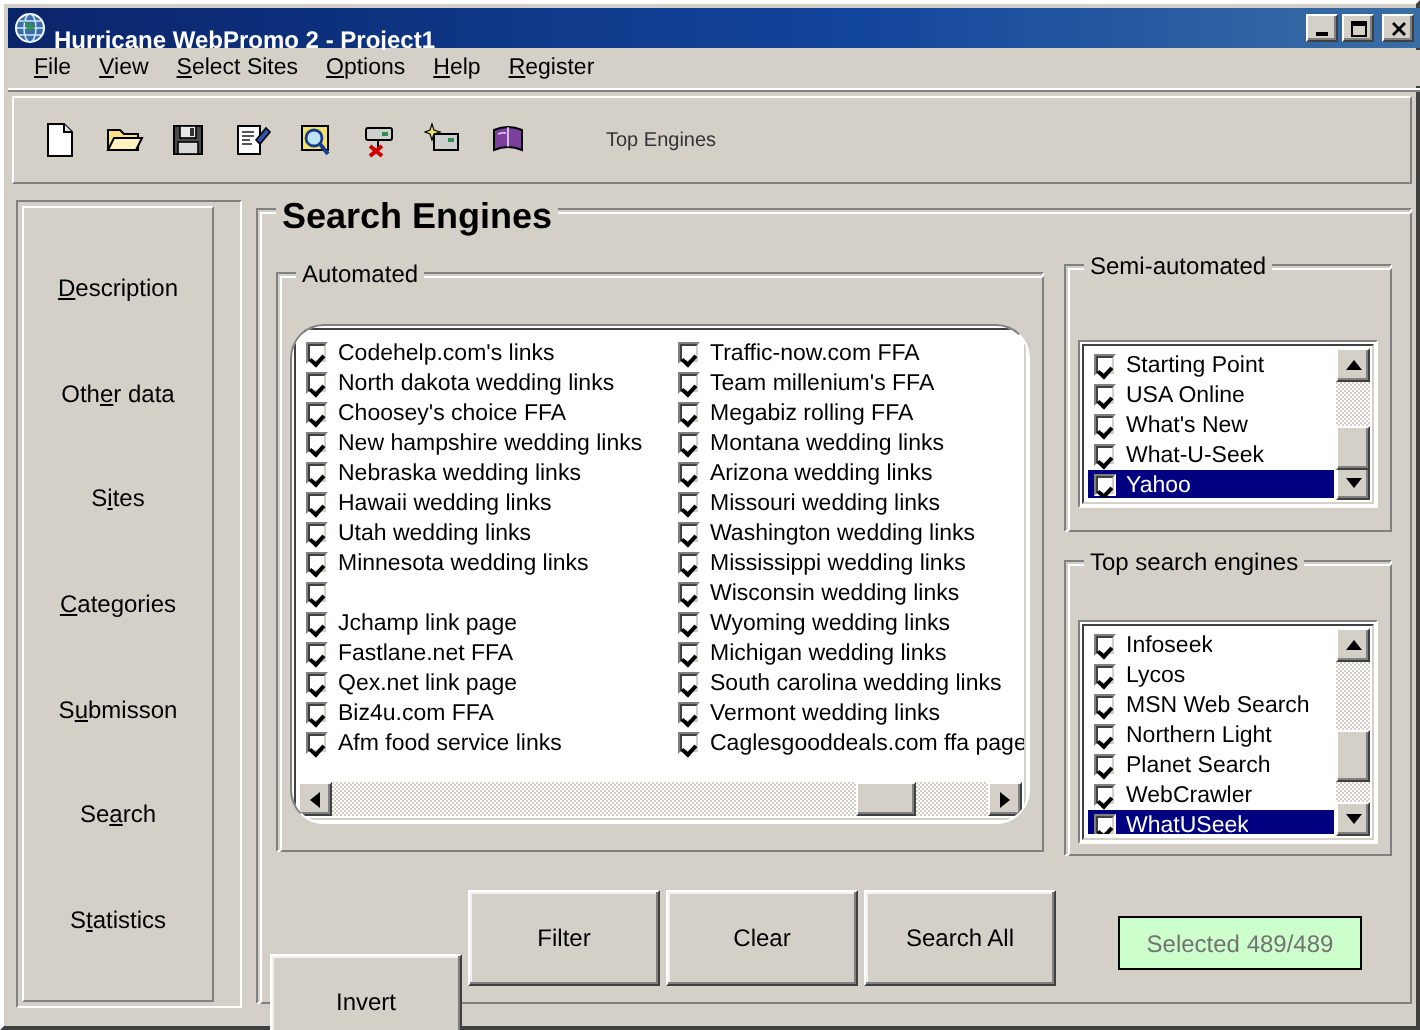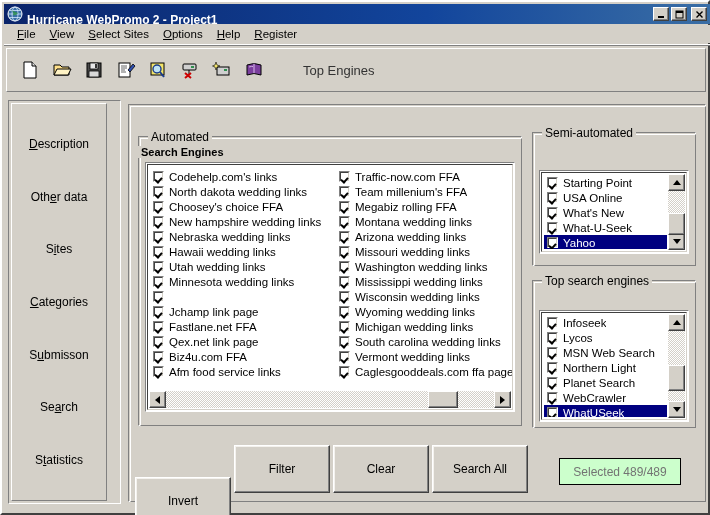--- a/index.html
+++ b/index.html
@@ -67,21 +67,21 @@
     border-top:1px solid #ffffff;border-left:1px solid #ffffff;
     border-right:1px solid #808080;border-bottom:1px solid #808080;
     box-sizing:border-box;display:flex;align-items:center;
   }
   .tool{
     width:26px;height:26px;margin-left:6px;
     display:flex;align-items:center;justify-content:center;
     flex:0 0 auto;
   }
   .tool:first-child{margin-left:10px;}
-  .tool-label{margin-left:36px;font-size:13px;color:#333;}
+  .tool-label{margin-left:36px;font-size:10px;color:#333;}
   
   .sidebar-outer{
     position:absolute;left:6px;top:98px;width:113px;height:404px;
     background:#d4d0c8;
     border-top:1px solid #808080;border-left:1px solid #808080;
     border-right:1px solid #ffffff;border-bottom:1px solid #ffffff;
     box-sizing:border-box;
   }
   .sidebar{
     position:absolute;left:2px;top:2px;width:96px;height:398px;
@@ -106,38 +106,38 @@
     content:"";position:absolute;left:1px;top:1px;right:-1px;bottom:-1px;
     border:1px solid #808080;
     border-top-color:#ffffff;border-left-color:#ffffff;
     pointer-events:none;
   }
   .group-title{
     position:absolute;top:-7px;left:9px;background:#d4d0c8;
     padding:0 3px;font-size:12px;z-index:3;white-space:nowrap;
   }
   #grp-search{left:126px;top:102px;width:578px;height:398px;}
-  #grp-search>.group-title{font-weight:bold;font-size:11px;margin-top:48px;}
+  #grp-search>.group-title{font-weight:bold;font-size:18px;}
   #grp-auto{left:136px;top:134px;width:384px;height:290px;}
   #grp-semi{left:530px;top:130px;width:164px;height:134px;}
   #grp-top{left:530px;top:278px;width:164px;height:148px;}
   
   .listbox{
     position:absolute;background:#ffffff;box-sizing:border-box;
     border:1px solid #808080;
     border-right-color:#ffffff;border-bottom-color:#ffffff;
     overflow:hidden;
   }
   .listbox-inner{
     position:absolute;left:1px;top:1px;right:1px;bottom:1px;
     border:1px solid #404040;
     border-right-color:#d4d0c8;border-bottom-color:#d4d0c8;
     background:#ffffff;box-sizing:border-box;overflow:hidden;
   }
-  #list-auto{left:143px;top:160px;width:370px;height:250px;}
+  #list-auto{left:143px;top:160px;width:370px;height:250px;border-radius:17px;}
   #list-auto .cols{
     position:absolute;left:2px;top:4px;right:2px;bottom:20px;
     display:flex;
   }
   #list-auto .col{flex:0 0 186px;}
   .row{
     display:flex;align-items:center;height:15px;padding-left:3px;
     font-size:11.5px;color:#000;white-space:nowrap;box-sizing:border-box;
   }
   .row.sel{background:#000080;color:#ffffff;}

